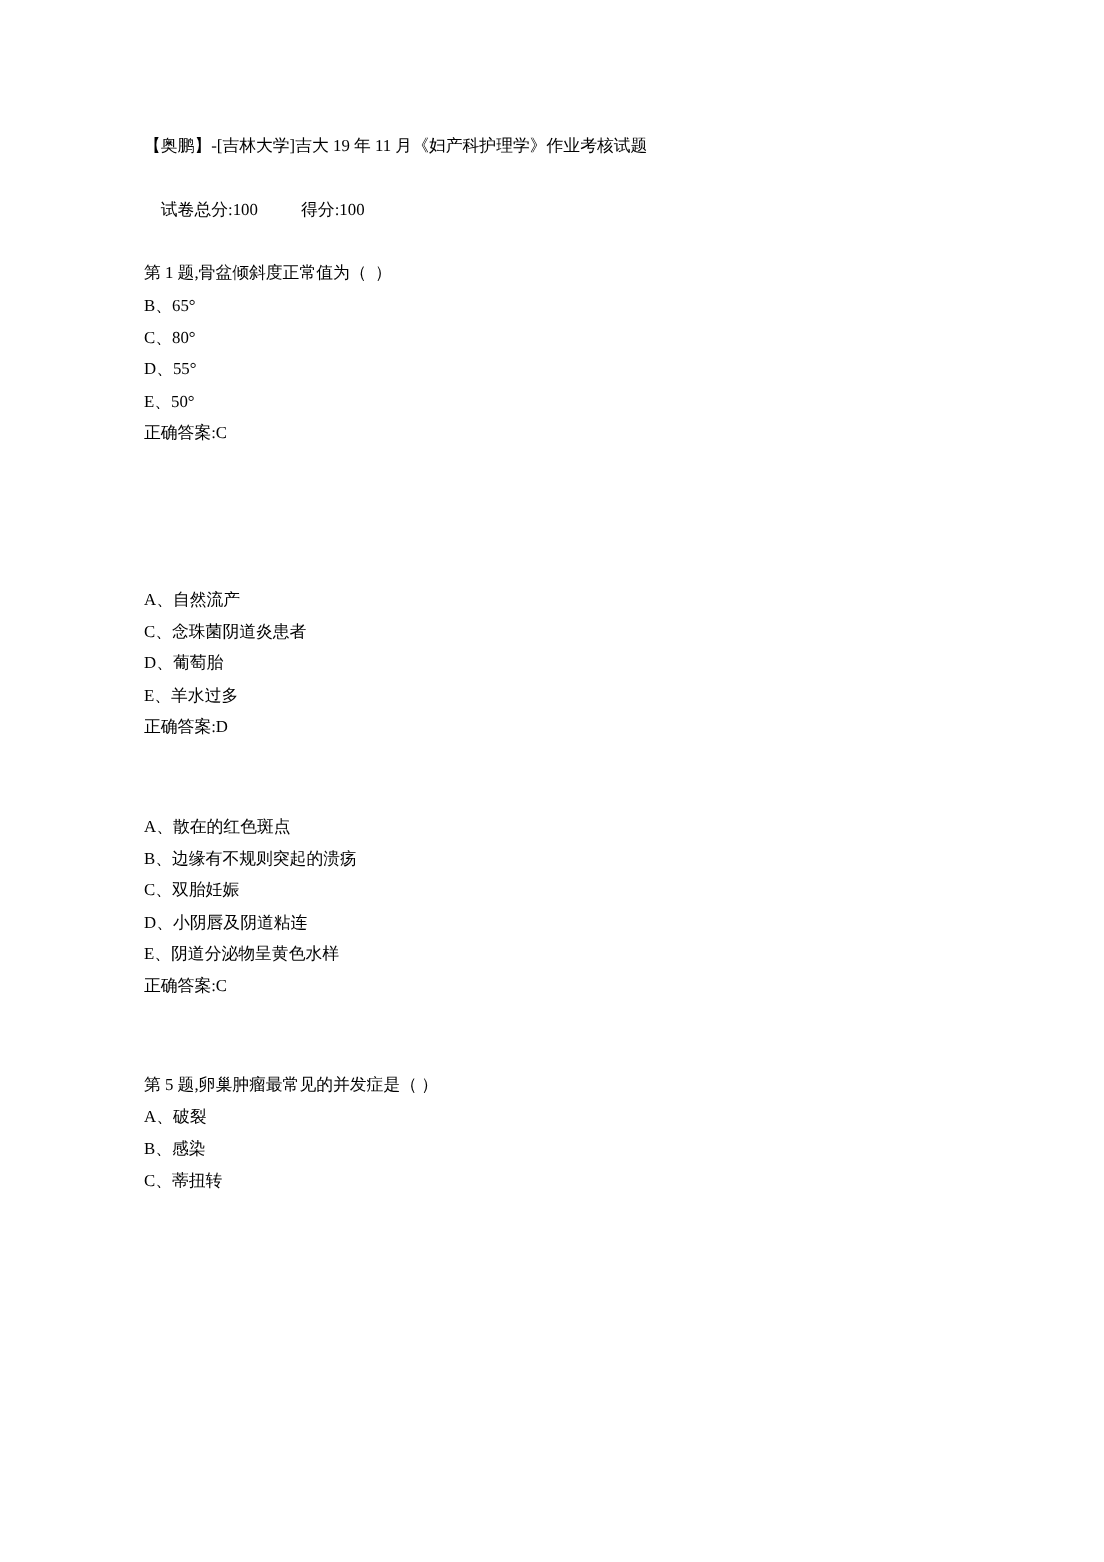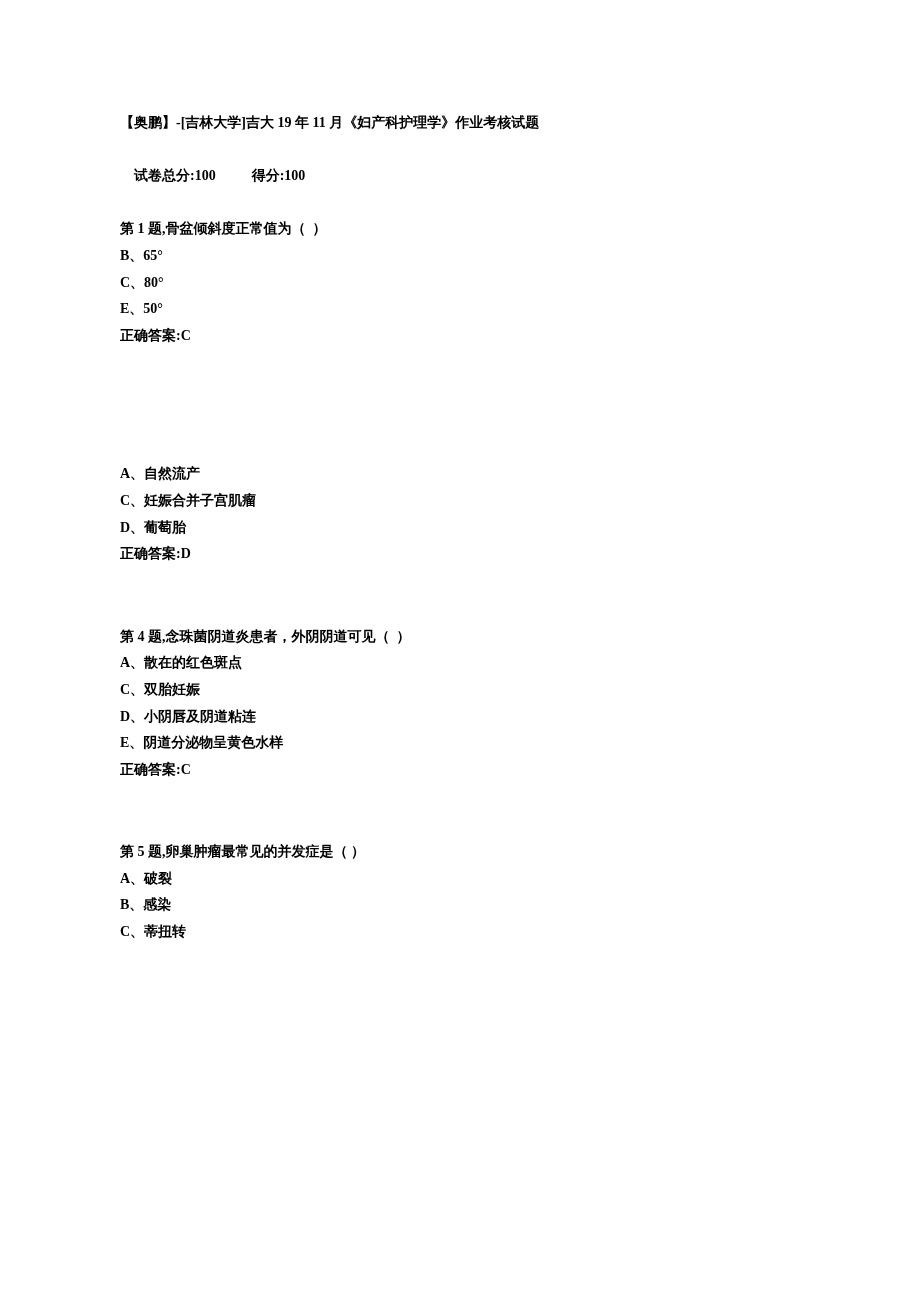--- a/index.html
+++ b/index.html
@@ -10,21 +10,20 @@
     width: 920px;
   }
   .page {
     padding: 110px 120px 60px 120px;
     font-size: 14px;
     line-height: 1.9;
     color: #000000;
   }
   .line {
     white-space: pre-wrap;
-    font-weight: bold;
   }
   .spacer {
     height: 28px;
   }
   .score-gap {
     display: inline-block;
     width: 36px;
   }
 </style>
 </head>
@@ -36,38 +35,40 @@
 
   <div class="line">
     <span>试卷总分:</span><span>100</span><span class="score-gap"></span><span>得分:</span><span>100</span>
   </div>
 
   <div id="questions">
       <div>
         <div class="line">第 1 题,骨盆倾斜度正常值为（  ）</div>
         <div class="line">B、65°</div>
         <div class="line">C、80°</div>
+        <div class="line">D、55°</div>
         <div class="line">E、50°</div>
         <div class="line"><span>正确答案:</span><span>C</span></div>
       </div>
       <div class="spacer"></div>
       <div class="spacer"></div>
       <div class="spacer"></div>
       <div class="spacer"></div>
       <div>
         <div class="line">A、自然流产</div>
-        <div class="line">C、妊娠合并子宫肌瘤</div>
+        <div class="line">C、念珠菌阴道炎患者</div>
         <div class="line">D、葡萄胎</div>
+        <div class="line">E、羊水过多</div>
         <div class="line"><span>正确答案:</span><span>D</span></div>
       </div>
       <div class="spacer"></div>
       <div class="spacer"></div>
       <div>
-        <div class="line">第 4 题,念珠菌阴道炎患者，外阴阴道可见（  ）</div>
         <div class="line">A、散在的红色斑点</div>
+        <div class="line">B、边缘有不规则突起的溃疡</div>
         <div class="line">C、双胎妊娠</div>
         <div class="line">D、小阴唇及阴道粘连</div>
         <div class="line">E、阴道分泌物呈黄色水样</div>
         <div class="line"><span>正确答案:</span><span>C</span></div>
       </div>
       <div class="spacer"></div>
       <div class="spacer"></div>
       <div>
         <div class="line">第 5 题,卵巢肿瘤最常见的并发症是（ ）</div>
         <div class="line">A、破裂</div>

